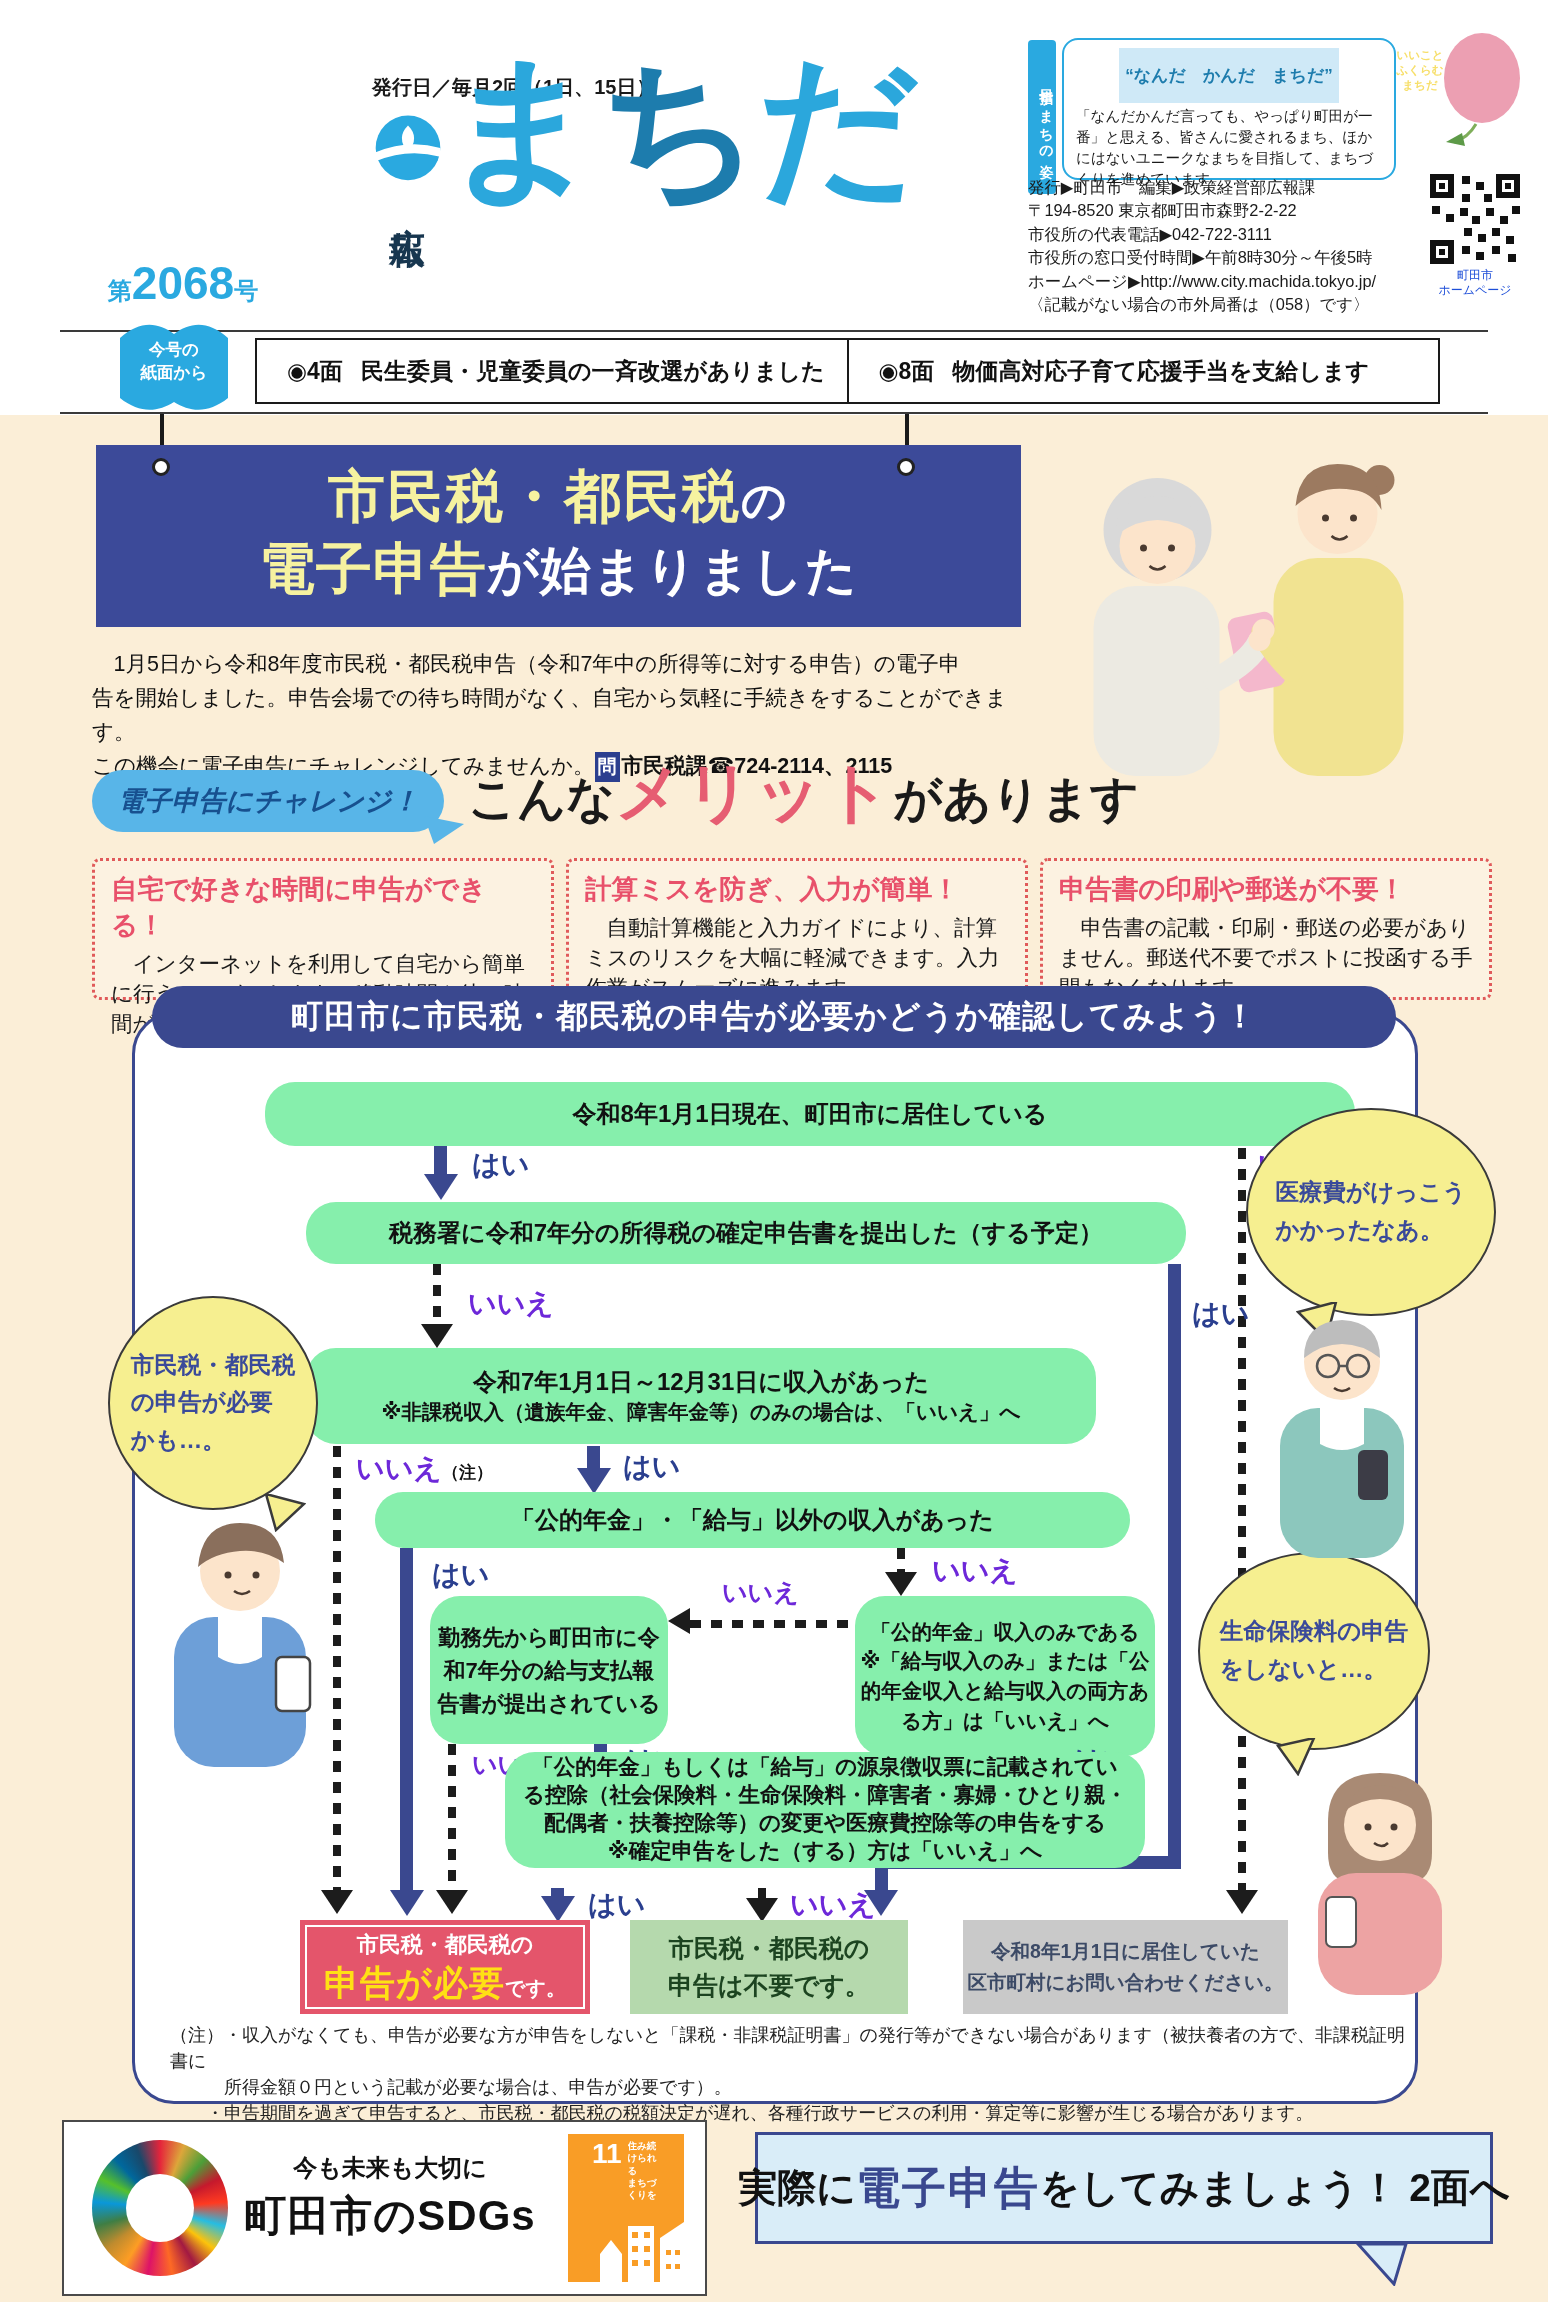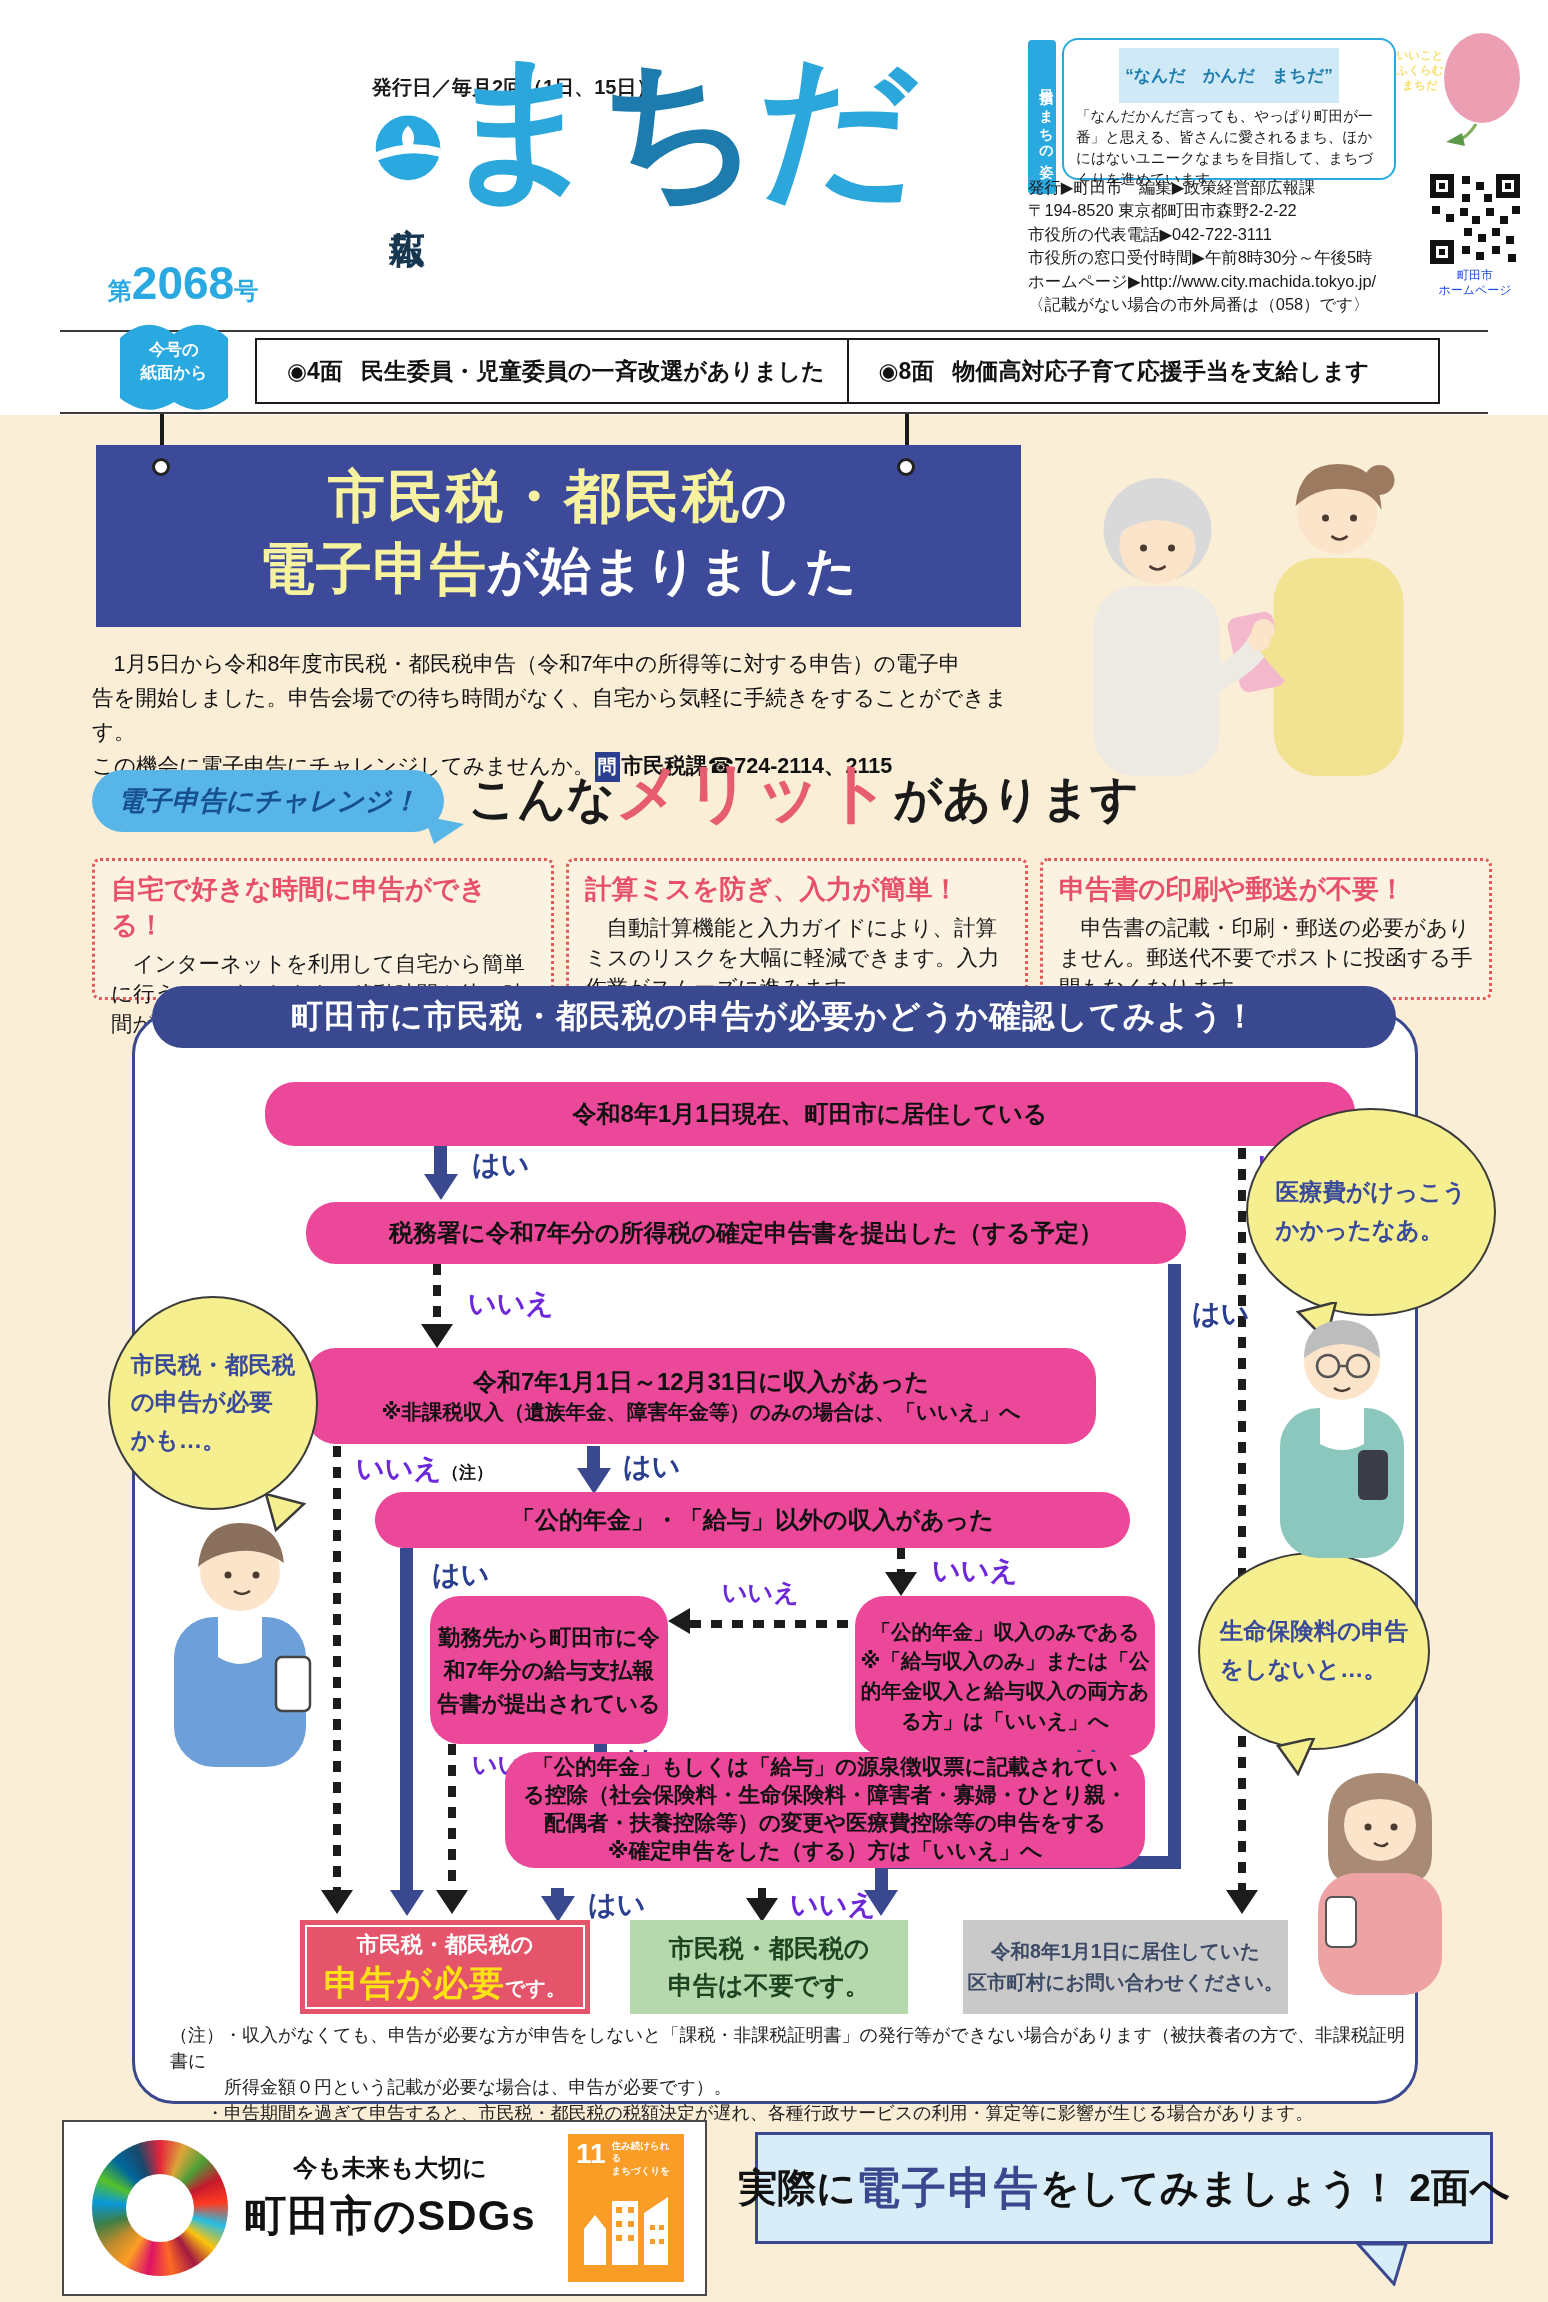--- a/index.html
+++ b/index.html
@@ -51,21 +51,21 @@
   .mbubble{left:92px;top:770px;width:352px;height:62px;background:#58b5e8;border-radius:31px;color:#17508f;font-size:27px;font-weight:800;display:flex;align-items:center;justify-content:center;font-style:italic}
   .mhead{left:468px;top:748px;white-space:nowrap}
   .mhead .p1,.mhead .p3{font-size:48px;font-weight:800;color:#1a1a1a}
   .mhead .p2{font-size:66px;font-weight:800;color:#e65d72;letter-spacing:2px}
   .mbox{top:858px;height:142px;border:3px dotted #e05a5a;border-radius:8px;padding:10px 16px;background:rgba(255,255,255,.25)}
   .mbox h3{font-size:26.5px;font-weight:800;color:#e8506a;margin-bottom:6px}
   .mbox p{font-size:21.5px;line-height:1.4;color:#1a1a1a}
   
   .panel{left:132px;top:1012px;width:1286px;height:1092px;background:#fff;border:3.5px solid #3a488f;border-radius:42px}
   .pill{left:152px;top:986px;width:1244px;height:62px;background:#3a488f;border-radius:32px;color:#fff;font-size:32px;font-weight:800;display:flex;align-items:center;justify-content:center;letter-spacing:1px}
-  .fbox{background:#ec4899;border-radius:30px;display:flex;align-items:center;justify-content:center;text-align:center;color:#111}
+  .fbox{background:#86efac;border-radius:30px;display:flex;align-items:center;justify-content:center;text-align:center;color:#111}
   .fbox .in{width:100%}
   .f24{font-size:24px;font-weight:700}
   .f22{font-size:22px;font-weight:700;line-height:1.5}
   .f20{font-size:20.5px;font-weight:700;line-height:1.45}
   .lbl-yes{color:#2a3f8f;font-size:28px;font-weight:800}
   .lbl-no{color:#6d28d9;font-size:28px;font-weight:800}
   .sm{font-size:25px}
   .solv{width:13px;background:#3a488f}
   .solh{height:13px;background:#3a488f}
   .dotv{width:8px;background-image:repeating-linear-gradient(180deg,#1c1c1c 0 11px,transparent 11px 21px)}
@@ -80,21 +80,21 @@
   .res-no{left:630px;top:1920px;width:278px;height:94px;background:#b5d9ad;display:flex;align-items:center;justify-content:center;text-align:center;color:#1c4420;font-size:25px;font-weight:800;line-height:1.5}
   .res-other{left:963px;top:1920px;width:325px;height:94px;background:#c9c9c9;display:flex;align-items:center;justify-content:center;text-align:center;color:#3c4a66;font-size:19.5px;font-weight:700;line-height:1.6}
   .notes{left:170px;top:2022px;width:1240px;font-size:18px;line-height:1.45;color:#222}
   .ybubble{background:#f6ef90;border:2.5px solid #3a3a3a;border-radius:50%;display:flex;align-items:center;justify-content:center;text-align:left;color:#3a4a9a;font-size:23.5px;font-weight:800;line-height:1.6}
   
   .sdgs{left:62px;top:2120px;width:645px;height:176px;background:#fff;border:2px solid #4a4a4a}
   .wheel{left:92px;top:2140px;width:136px;height:136px;border-radius:50%;background:conic-gradient(#E5243B,#DDA63A,#4C9F38,#C5192D,#FF3A21,#26BDE2,#FCC30B,#A21942,#FD6925,#DD1367,#FD9D24,#BF8B2E,#3F7E44,#0A97D9,#56C02B,#00689D,#19486A,#E5243B)}
   .wheel::after{content:"";position:absolute;left:34px;top:34px;width:68px;height:68px;border-radius:50%;background:#fff}
   .sdgs-catch{left:250px;top:2152px;width:280px;text-align:center;font-size:24px;font-weight:800;color:#111}
   .sdgs-title{left:226px;top:2188px;width:328px;text-align:center;font-size:42px;font-weight:800;color:#111;letter-spacing:1px}
-  .sdg11{left:568px;top:2134px;width:116px;height:148px;background:#F99D26;color:#fff;padding:6px 8px}
+  .sdg11{left:568px;top:2134px;width:116px;height:148px;background:#F99D26;color:#fff;padding:6px 24px}
   .sdg11 .no{font-size:28px;font-weight:800;float:left;margin-right:6px;line-height:1}
   .sdg11 .lab{font-size:9.5px;font-weight:700;line-height:1.3;overflow:hidden}
   .cta{left:755px;top:2132px;width:738px;height:112px;background:#d9edf8;border:3.5px solid #3a488f;display:flex;align-items:center;justify-content:center;white-space:nowrap}
   .cta .p1,.cta .p3{font-size:39px;font-weight:700;color:#111}
   .cta .p2{font-size:44px;font-weight:900;color:#3a488f;letter-spacing:2px}
 </style>
 </head>
 <body>
 
 <div class="page">

